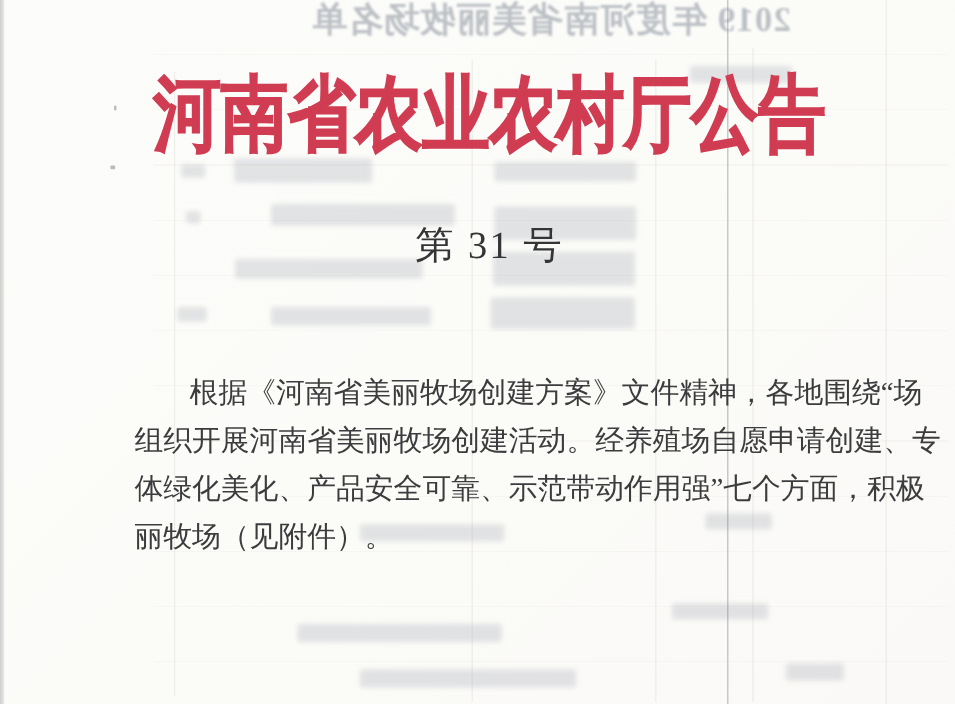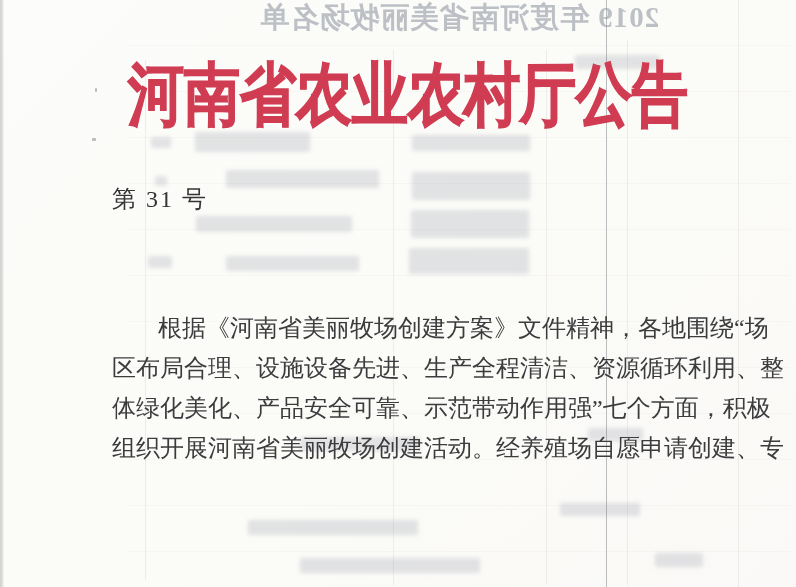--- a/index.html
+++ b/index.html
@@ -33,21 +33,21 @@
   
   .content{position:absolute;left:112px;top:0;width:592px;}
   .title{
     position:absolute;left:0;top:50px;width:100%;margin:0;
     text-align:center;font-size:56px;font-weight:bold;letter-spacing:0px;
     color:#d03c52;-webkit-text-stroke:1.1px #d03c52;
     transform:scaleY(1.22);transform-origin:top center;white-space:nowrap;
   }
   .issue{
     position:absolute;left:0;top:183px;width:100%;
-    font-size:24px;color:#353537;letter-spacing:2px;
+    text-align:center;font-size:32px;color:#353537;letter-spacing:2px;
   }
   .body-block{position:absolute;left:0;top:308px;width:592px;
     font-size:24px;line-height:40px;color:#3c3c3e;}
   .body-line{text-align:justify;text-align-last:justify;white-space:nowrap;}
   .body-line.indent{text-indent:46px;}
   .body-line.short{text-align-last:left;white-space:normal;}
 </style>
 </head>
 <body>
 
@@ -86,19 +86,19 @@
   <div class="edge-strip"></div>
   <div class="crease"></div>
   <div class="speck" style="left:95px;top:88px;width:2px;height:4px;"></div>
   <div class="speck" style="left:92px;top:138px;width:4px;height:3px;"></div>
 
   <div class="content">
     <h1 class="title">河南省农业农村厅公告</h1>
     <div class="issue">第 31 号</div>
     <div class="body-block">
       <div class="body-line indent">根据《河南省美丽牧场创建方案》文件精神，各地围绕“场</div>
-      <div class="body-line">区布局合理、设施设备先进、生产全程清洁、资源循环利用、整</div>
+      <div class="body-line">组织开展河南省美丽牧场创建活动。经养殖场自愿申请创建、专</div>
       <div class="body-line">体绿化美化、产品安全可靠、示范带动作用强”七个方面，积极</div>
-      <div class="body-line">组织开展河南省美丽牧场创建活动。经养殖场自愿申请创建、专</div>
+      <div class="body-line short">丽牧场（见附件）。</div>
     </div>
   </div>
 
 </div>
 
 </body></html>

